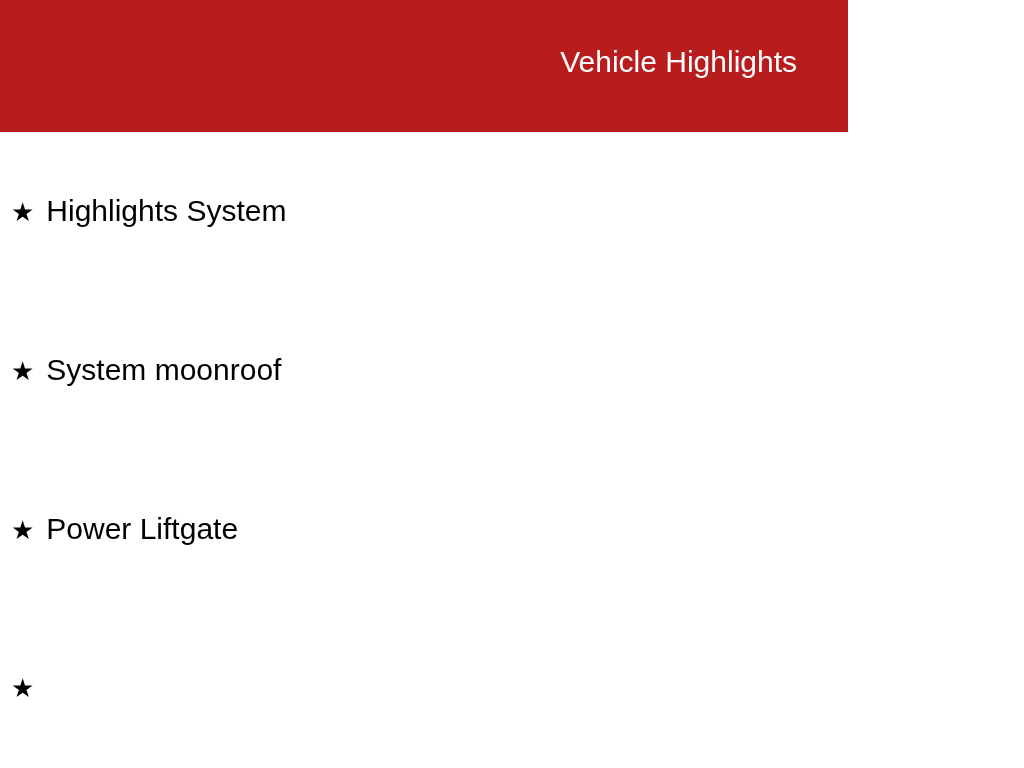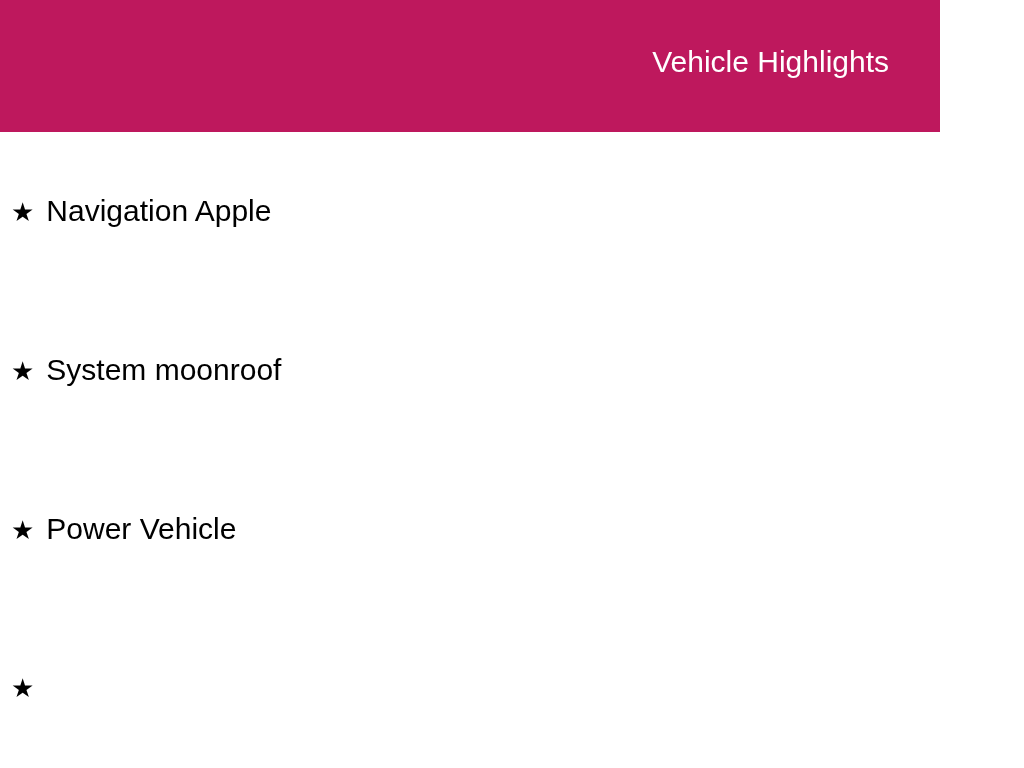--- a/index.html
+++ b/index.html
@@ -8,23 +8,23 @@
   }
   body {
     width: 1024px;
     height: 768px;
     background: #ffffff;
     font-family: "Liberation Sans", sans-serif;
     overflow: hidden;
   }
   .header {
     box-sizing: border-box;
-    width: 940px;
+    width: 848px;
     height: 132px;
-    background: #be185d;
+    background: #b91c1c;
     display: flex;
     align-items: center;
     justify-content: flex-end;
     padding-right: 51px;
     padding-bottom: 9px;
   }
   .header-title {
     color: #ffffff;
     font-size: 30px;
     font-weight: 400;
@@ -57,26 +57,26 @@
 </head>
 <body>
 
 <div class="header">
   <span class="header-title">Vehicle Highlights</span>
 </div>
 
 <div class="highlights-list">
   <div class="highlight-item">
     <span class="star">★</span>
-    <span class="highlight-label">Navigation Apple</span>
+    <span class="highlight-label">Highlights System</span>
   </div>
   <div class="highlight-item">
     <span class="star">★</span>
     <span class="highlight-label">System moonroof</span>
   </div>
   <div class="highlight-item">
     <span class="star">★</span>
-    <span class="highlight-label">Power Vehicle</span>
+    <span class="highlight-label">Power Liftgate</span>
   </div>
   <div class="highlight-item">
     <span class="star">★</span>
   </div>
 </div>
 
 </body></html>

